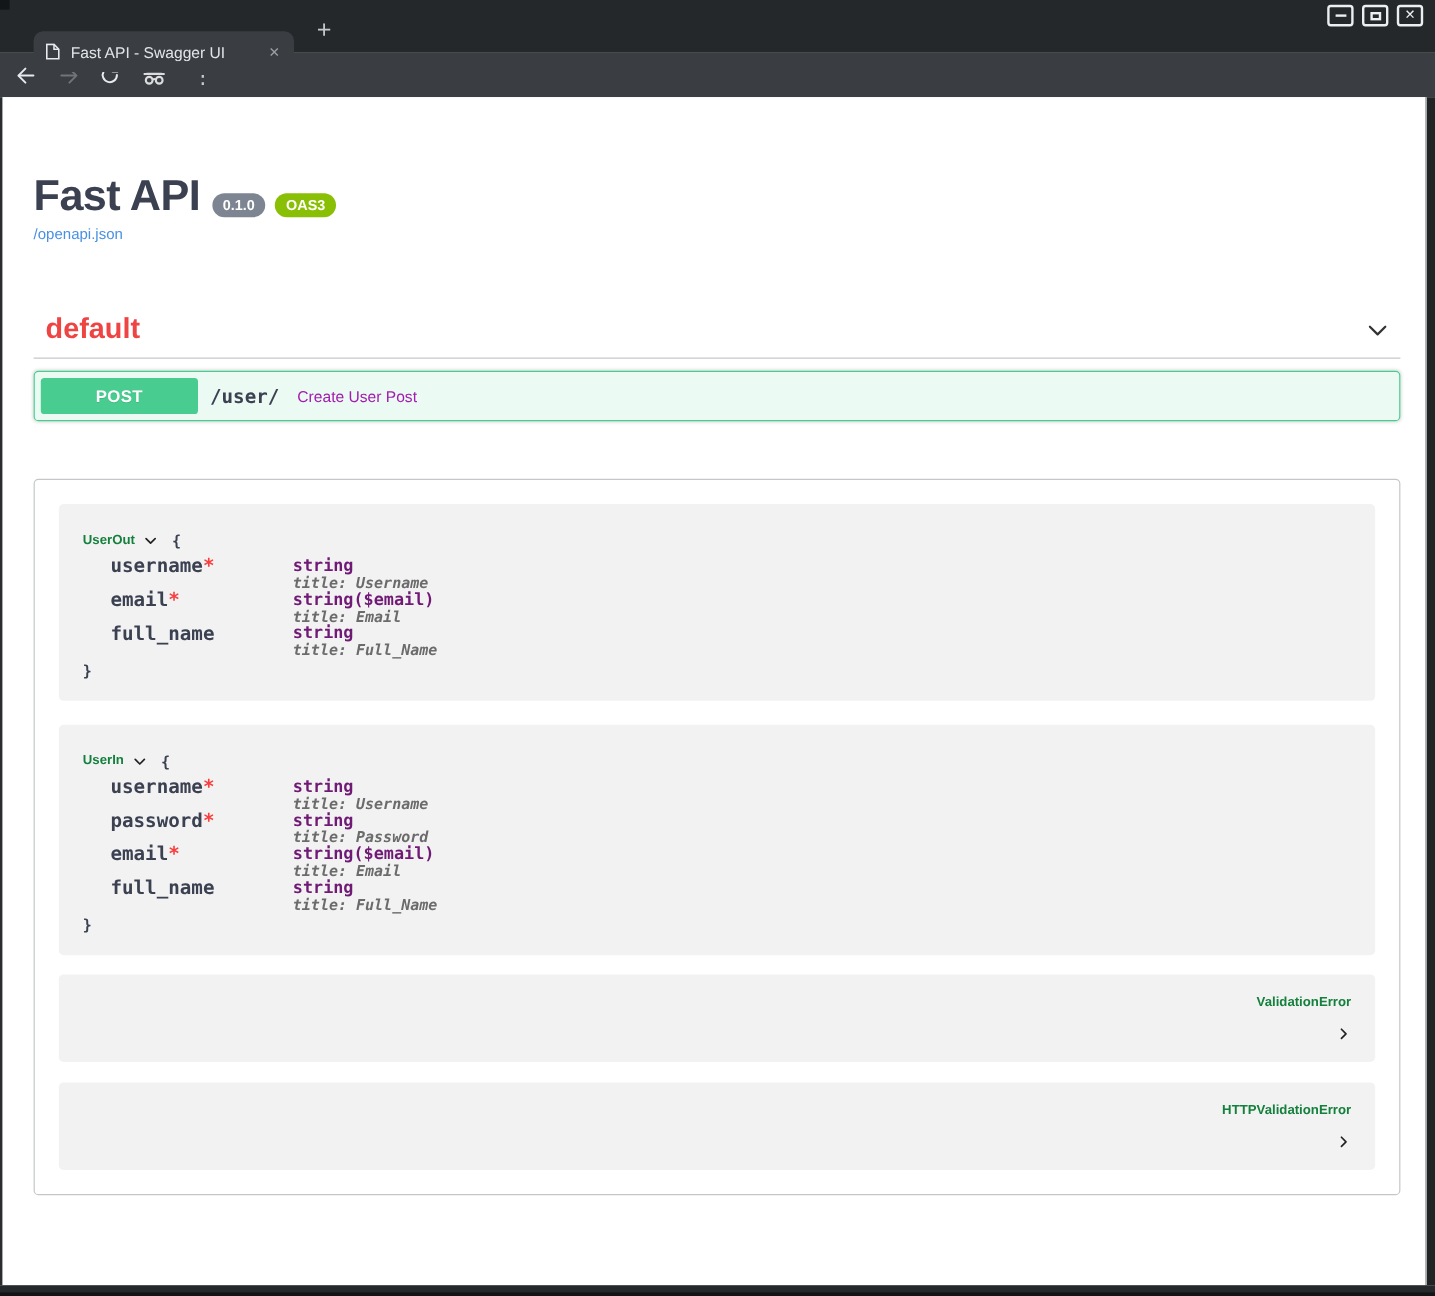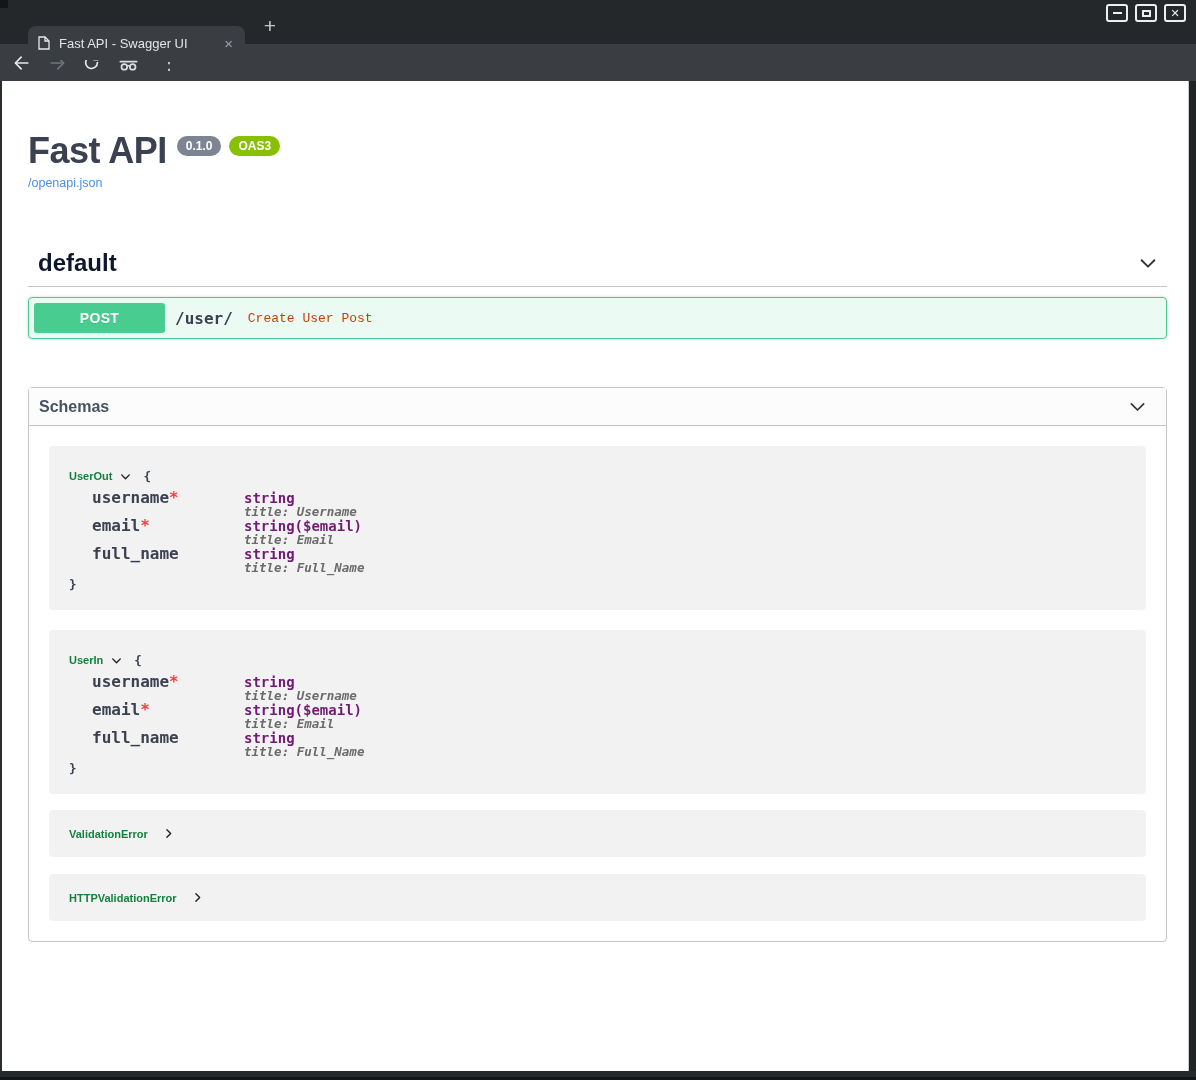--- a/index.html
+++ b/index.html
@@ -35,60 +35,60 @@
   .url .path { color:#9aa0a6; }
   .spacer { flex:1; }
   .star { font-size:17px; color:#c7cbcf; line-height:1; }
   .menu-dots { font-size:18px; color:#c7cbcf; line-height:1; padding:0 4px; }
 
   
   .content { position:absolute; top:81px; left:2px; right:8px; bottom:9px; background:#fff; overflow:hidden; }
   .wrapper { padding:0 21px 0 26px; }
 
   .info { padding-top:52px; }
-  .title-row { display:flex; align-items:flex-start; gap:10px; }
+  .title-row { display:flex; align-items:flex-end; gap:10px;margin-top:12px; }
   .api-title { font-size:36px; font-weight:700; color:#3b4151; line-height:36px; letter-spacing:-0.5px; }
   .badges { display:flex; gap:8px; margin-top:3px; }
   .badge { font-size:12px; font-weight:700; color:#fff; padding:3px 9px; border-radius:10px; line-height:14px; }
   .badge-version { background:#7d8492; }
   .badge-oas { background:#89bf04; }
   .spec-link { margin-top:7px; font-size:12.5px; color:#4990e2; }
 
   .tag-row { margin-top:46px; display:flex; align-items:center; justify-content:space-between;
              padding:13px 8px 9px 10px; border-bottom:1px solid rgba(59,65,81,.3); }
-  .tag-name { font-size:24px; font-weight:700; color:#0f172a; }
+  .tag-name { font-size:24px; font-weight:700; color:#ef4444; }
 
   .opblock { margin-top:10px; border:1px solid #49cc90; border-radius:4px; background:rgba(73,204,144,.1);
              box-shadow:0 0 3px rgba(0,0,0,.19); padding:5px; display:flex; align-items:center; }
   .method-btn { width:131px; text-align:center; background:#49cc90; color:#fff; font-size:14px; font-weight:700;
                 padding:7px 0; border-radius:3px; text-shadow:0 1px 0 rgba(0,0,0,.1); letter-spacing:.3px; }
   .op-path { font-family:"DejaVu Sans Mono","Liberation Mono",monospace; font-size:16px; font-weight:600;
              color:#3b4151; margin-left:10px; }
-  .op-summary { font-size:13px; color:#c2410c; margin-left:15px;font-family:Liberation Mono, monospace; }
+  .op-summary { font-size:13px; color:#a21caf; margin-left:15px; }
 
   .schemas { margin-top:48px; border:1px solid rgba(59,65,81,.3); border-radius:4px; }
   .schemas-header { display:flex; align-items:center; justify-content:space-between;
                     padding:8px 18px 8px 10px; border-bottom:1px solid rgba(59,65,81,.3); background:#fcfcfc; }
   .schemas-title { font-size:16px; font-weight:700; color:#4a5260; }
   .schemas-body { padding:20px; }
 
   .model-box { background:rgba(0,0,0,.05); border-radius:4px; padding:18px 20px; }
   .mb-1 { margin-bottom:20px; } .mb-2 { margin-bottom:16px; } .mb-3 { margin-bottom:17px; }
   .model-title-row { display:flex; align-items:center; gap:7px; height:24px; }
   .model-name { font-size:11px; font-weight:700; color:#15803d; }
   .mono { font-family:"DejaVu Sans Mono","Liberation Mono",monospace; }
   .brace { font-size:12.5px; font-weight:700; color:#3b4151; margin-left:4px; }
   .brace-close { margin-left:0; margin-top:3px; line-height:14px; }
   table.props { border-collapse:collapse; margin:3px 0 0 23px; }
   table.props td { vertical-align:top; padding:0; }
   .pname { width:152px; font-size:16px; font-weight:700; color:#3b4151; line-height:14px; }
   .req-star { color:#f93e3e; }
   .ptype { font-size:14px; font-weight:700; color:#701a75; line-height:14px; }
   .ptitle { font-size:12.5px; font-weight:700; font-style:italic; color:#6b6b6b; line-height:14px; }
-  .collapsed-row { display:flex; align-items:center; gap:14px; padding:17px 20px; }
+  .collapsed-row { display:flex; align-items:flex-end; gap:14px; padding:17px 20px;flex-direction:column; }
 </style>
 </head>
 <body>
 
 <div class="tabstrip">
   <div class="corner-accent"></div>
 
   <div class="tab">
     <span class="nav-ic">
       <svg width="12" height="14" viewBox="0 0 12 14" fill="none" stroke="#e8eaed" stroke-width="1.3">
@@ -171,28 +171,20 @@
       </span>
     </div>
 
     <div class="opblock">
       <span class="method-btn">POST</span>
       <span class="op-path mono">/user/</span>
       <span class="op-summary">Create User Post</span>
     </div>
 
     <div class="schemas">
-      <div class="schemas-header">
-        <span class="schemas-title">Schemas</span>
-        <span class="nav-ic">
-          <svg width="21" height="21" viewBox="0 0 24 24" fill="none" stroke="#333" stroke-width="2" stroke-linecap="round" stroke-linejoin="round">
-            <path d="M5 9l7 7 7-7"></path>
-          </svg>
-        </span>
-      </div>
 
       <div class="schemas-body">
 
         <div class="model-box mb-1">
           <div class="model-title-row">
             <span class="model-name">UserOut</span>
             <span class="nav-ic">
               <svg width="13" height="13" viewBox="0 0 24 24" fill="none" stroke="#222" stroke-width="2.6" stroke-linecap="round" stroke-linejoin="round">
                   <path d="M5 9l7 7 7-7"></path>
                 </svg>
@@ -240,20 +232,27 @@
           <table class="props">
             <tbody>
                 <tr>
               <td class="pname mono"><span>username</span><span class="req-star">*</span></td>
               <td>
                 <div class="ptype mono">string</div>
                 <div class="ptitle mono">title: Username</div>
               </td>
             </tr>
             <tr>
+              <td class="pname mono"><span>password</span><span class="req-star">*</span></td>
+              <td>
+                <div class="ptype mono">string</div>
+                <div class="ptitle mono">title: Password</div>
+              </td>
+            </tr>
+            <tr>
               <td class="pname mono"><span>email</span><span class="req-star">*</span></td>
               <td>
                 <div class="ptype mono">string($email)</div>
                 <div class="ptitle mono">title: Email</div>
               </td>
             </tr>
             <tr>
               <td class="pname mono"><span>full_name</span><span class="req-star"></span></td>
               <td>
                 <div class="ptype mono">string</div>

